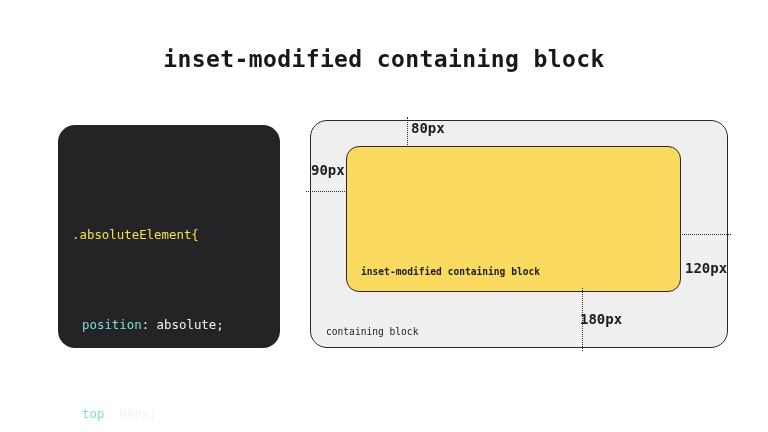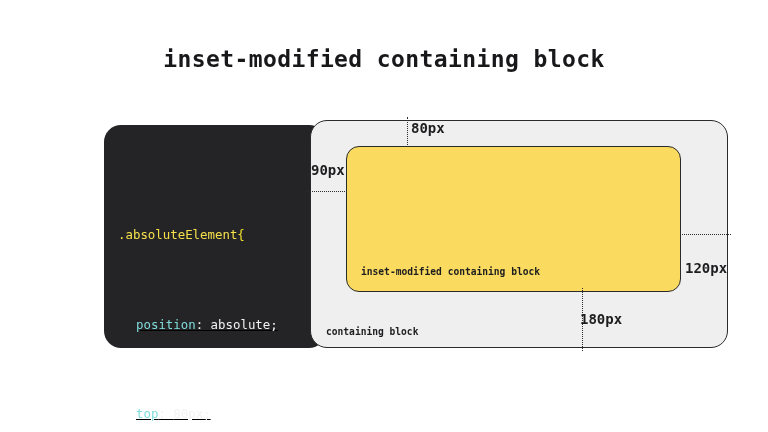--- a/index.html
+++ b/index.html
@@ -40,35 +40,33 @@
   .code-panel {
     position: absolute;
     left: 58px;
     top: 125px;
     width: 222px;
     height: 223px;
     background: #242427;
     border-radius: 17px;
     box-sizing: border-box;
     padding: 32px 0 0 0;
-    margin-left: 46px;
   }
   .code-lines {
     font-family: "DejaVu Sans Mono", "Liberation Mono", monospace;
     font-size: 12.4px;
     line-height: 22.4px;
     white-space: pre;
   }
   .code-line {
     padding-left: 14px;
     white-space: pre;
   }
   .code-line.indent {
-    padding-left: 32px;
-    text-decoration: underline;
+    padding-left: 24px;
   }
   .tok-sel   { color: #f5e04a; }
   .tok-brace { color: #f2e22c; }
   .tok-prop  { color: #80dcdb; }
   .tok-val   { color: #f2f2f2; }
   .tok-punc  { color: #f2f2f2; }
 
   
   .diagram {
     position: absolute;
@@ -89,21 +87,21 @@
     border: 1.6px solid #2a2a2a;
     border-radius: 17px;
   }
 
   .containing-block-label {
     position: absolute;
     left: 15px;
     bottom: 10px;
     font-family: "DejaVu Sans Mono", "Liberation Mono", monospace;
     font-size: 9.6px;
-    font-weight: bold;
+    font-weight: normal;
     color: #1d1d1f;
     white-space: nowrap;
   }
 
   .imcb-box {
     position: absolute;
     left: 36px;
     top: 26px;
     width: 335px;
     height: 146px;

